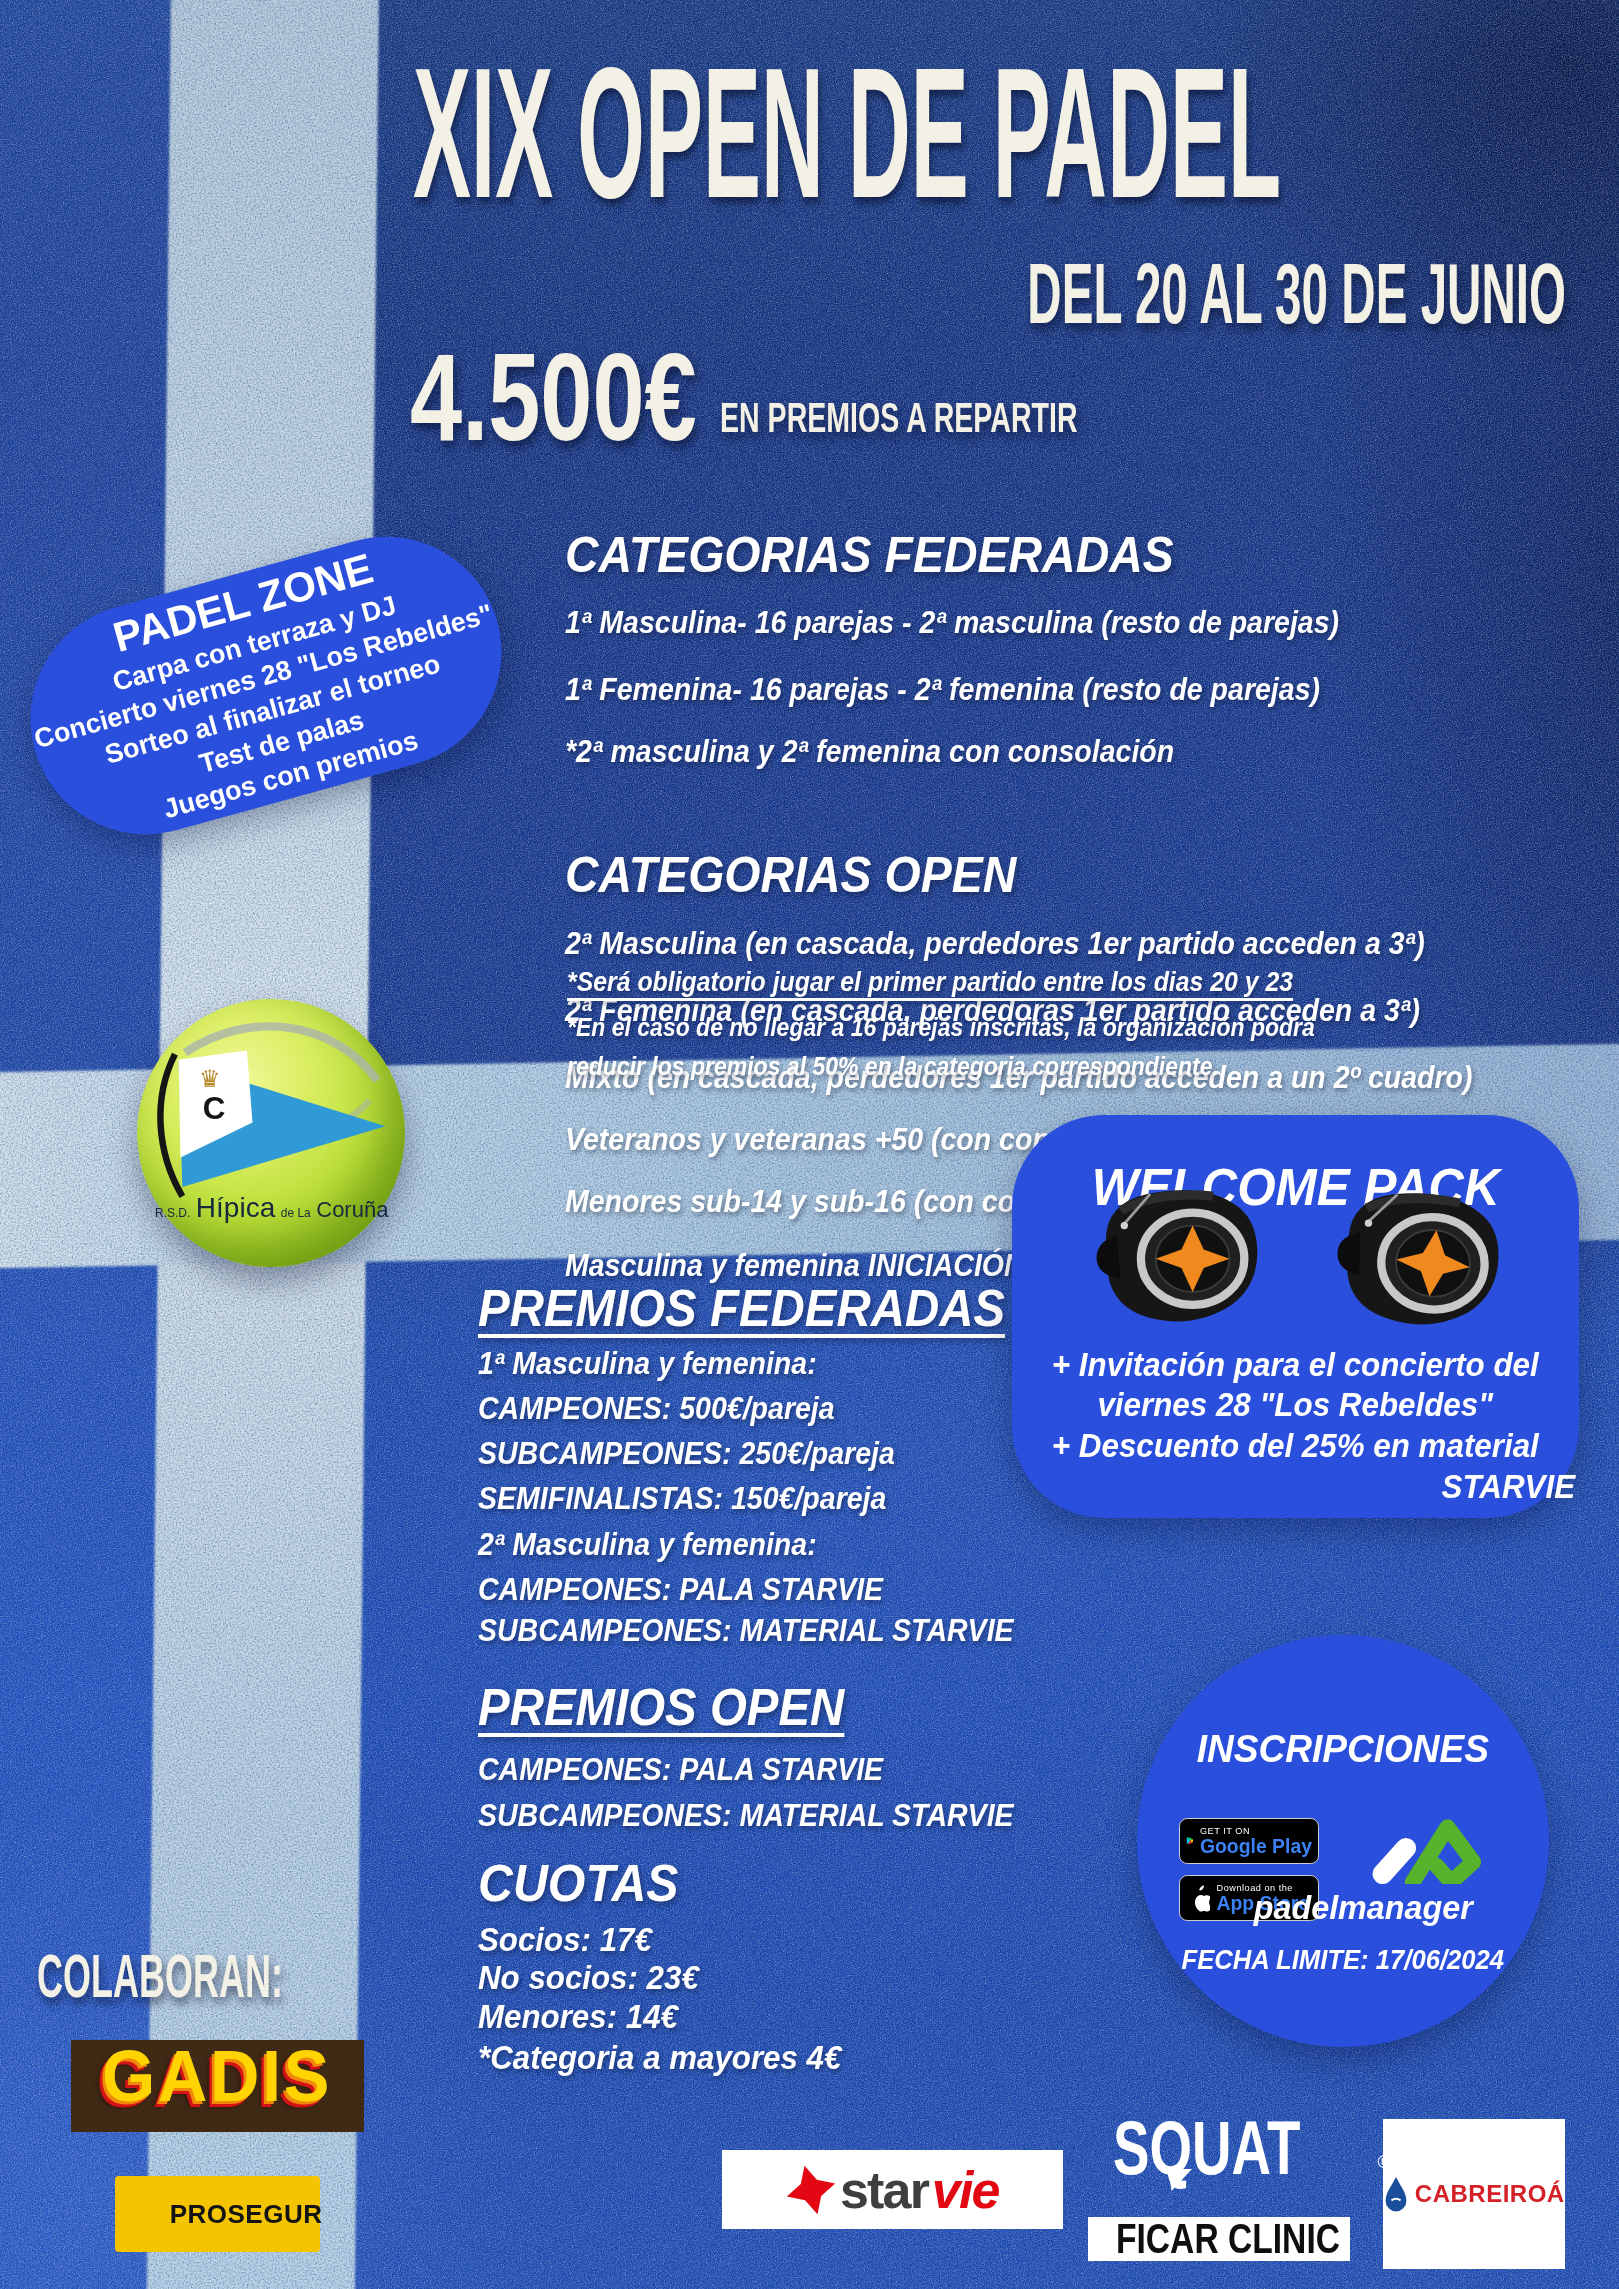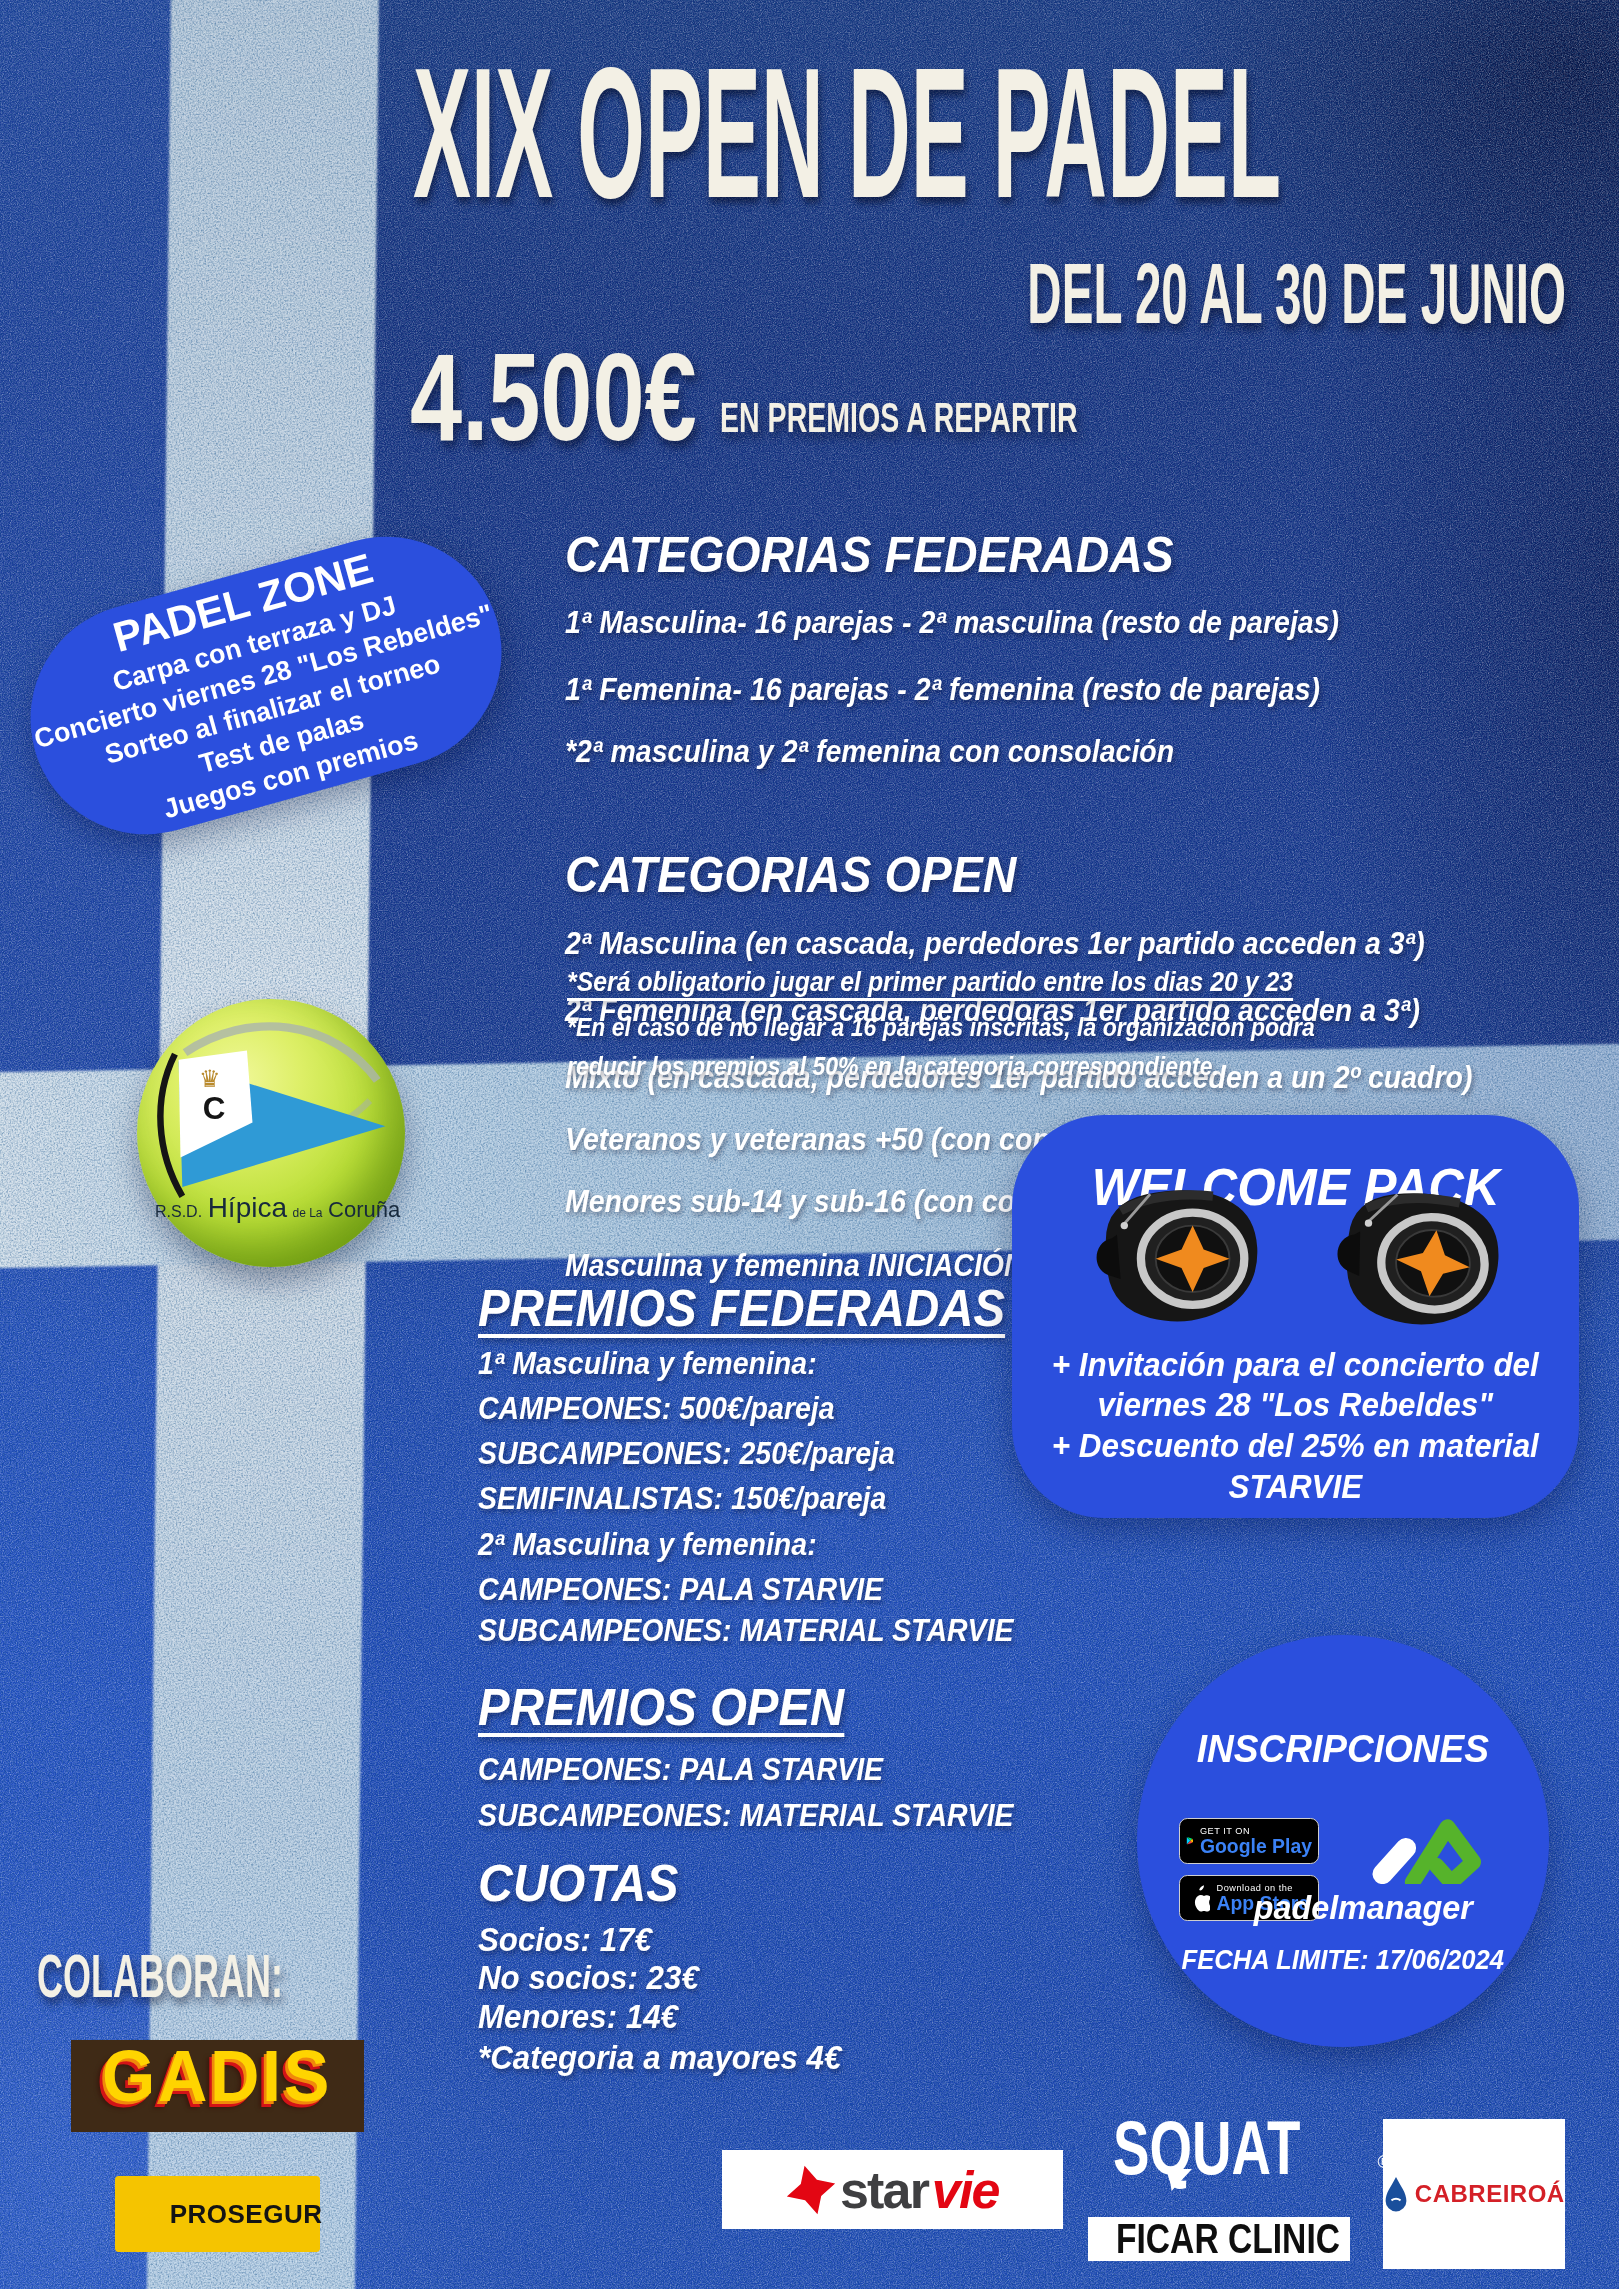--- a/index.html
+++ b/index.html
@@ -121,21 +121,21 @@
     <path d="M252,110 C212,150 160,162 118,150" stroke="#a6b0a9" stroke-width="7" fill="none" opacity=".55"></path>
   </svg>
   <svg class="abs" style="left:138px;top:1041px;" width="277" height="162" viewBox="0 0 300 175">
     <path d="M40,14 C16,62 20,120 48,168" stroke="#151515" stroke-width="7" fill="none"></path>
     <polygon points="44,22 268,92 48,158" fill="#2f9ad6"></polygon>
     <polygon points="44,20 118,10 124,88 46,126" fill="#ffffff"></polygon>
     <text x="66" y="50" font-size="26" fill="#b98a2c">♛</text>
     <text x="70" y="84" font-size="34" font-weight="bold" fill="#151515">C</text>
   </svg>
   <div class="abs" style="left:155px;top:1192px;display:flex;align-items:baseline;gap:5.5px;color:#17293c;white-space:nowrap;">
-    <span style="font-size:16px;">R.S.D.</span>
+    <span style="font-size:12px;">R.S.D.</span>
     <span style="font-size:28px;">Hípica</span>
     <span style="font-size:12px;">de La</span>
     <span style="font-size:22px;">Coruña</span>
   </div>
 
   <div class="abs h ul" style="left:478px;top:1283px;font-size:51px;">PREMIOS FEDERADAS</div>
   <div class="abs line" style="left:478px;top:1346px;font-size:31px;">1ª Masculina y femenina:</div>
   <div class="abs line" style="left:478px;top:1391px;font-size:31px;">CAMPEONES: 500€/pareja</div>
   <div class="abs line" style="left:478px;top:1436px;font-size:31px;">SUBCAMPEONES: 250€/pareja</div>
   <div class="abs line" style="left:478px;top:1481px;font-size:31px;">SEMIFINALISTAS: 150€/pareja</div>
@@ -158,21 +158,21 @@
           <line x1="62" y1="12" x2="34" y2="44" stroke="#9a9a9a" stroke-width="3"></line>
           <circle cx="34" cy="46" r="4" fill="#d0d0d0"></circle>
         </g>
       </defs>
       <use href="#bag" x="40" y="0"></use>
       <use href="#bag" x="300" y="4" transform="rotate(6 400 90)"></use>
     </svg>
     <div class="wline" style="top:231px;"><span>+ Invitación para el concierto del</span></div>
     <div class="wline" style="top:271px;"><span>viernes 28 "Los Rebeldes"</span></div>
     <div class="wline" style="top:312px;"><span>+ Descuento del 25% en material</span></div>
-    <div class="wline" style="top:353px;"><span>STARVIE</span></div>
+    <div class="wline" style="top:353px;text-align:right;"><span>STARVIE</span></div>
   </div>
 
   <div class="abs h ul" style="left:478px;top:1682px;font-size:51px;">PREMIOS OPEN</div>
   <div class="abs line" style="left:478px;top:1752px;font-size:31px;">CAMPEONES: PALA STARVIE</div>
   <div class="abs line" style="left:478px;top:1798px;font-size:31px;">SUBCAMPEONES: MATERIAL STARVIE</div>
 
   <div class="abs h" style="left:478px;top:1857px;font-size:52px;">CUOTAS</div>
   <div class="abs line" style="left:478px;top:1920px;font-size:34px;">Socios: 17€</div>
   <div class="abs line" style="left:478px;top:1958px;font-size:34px;">No socios: 23€</div>
   <div class="abs line" style="left:478px;top:1997px;font-size:34px;">Menores: 14€</div>

